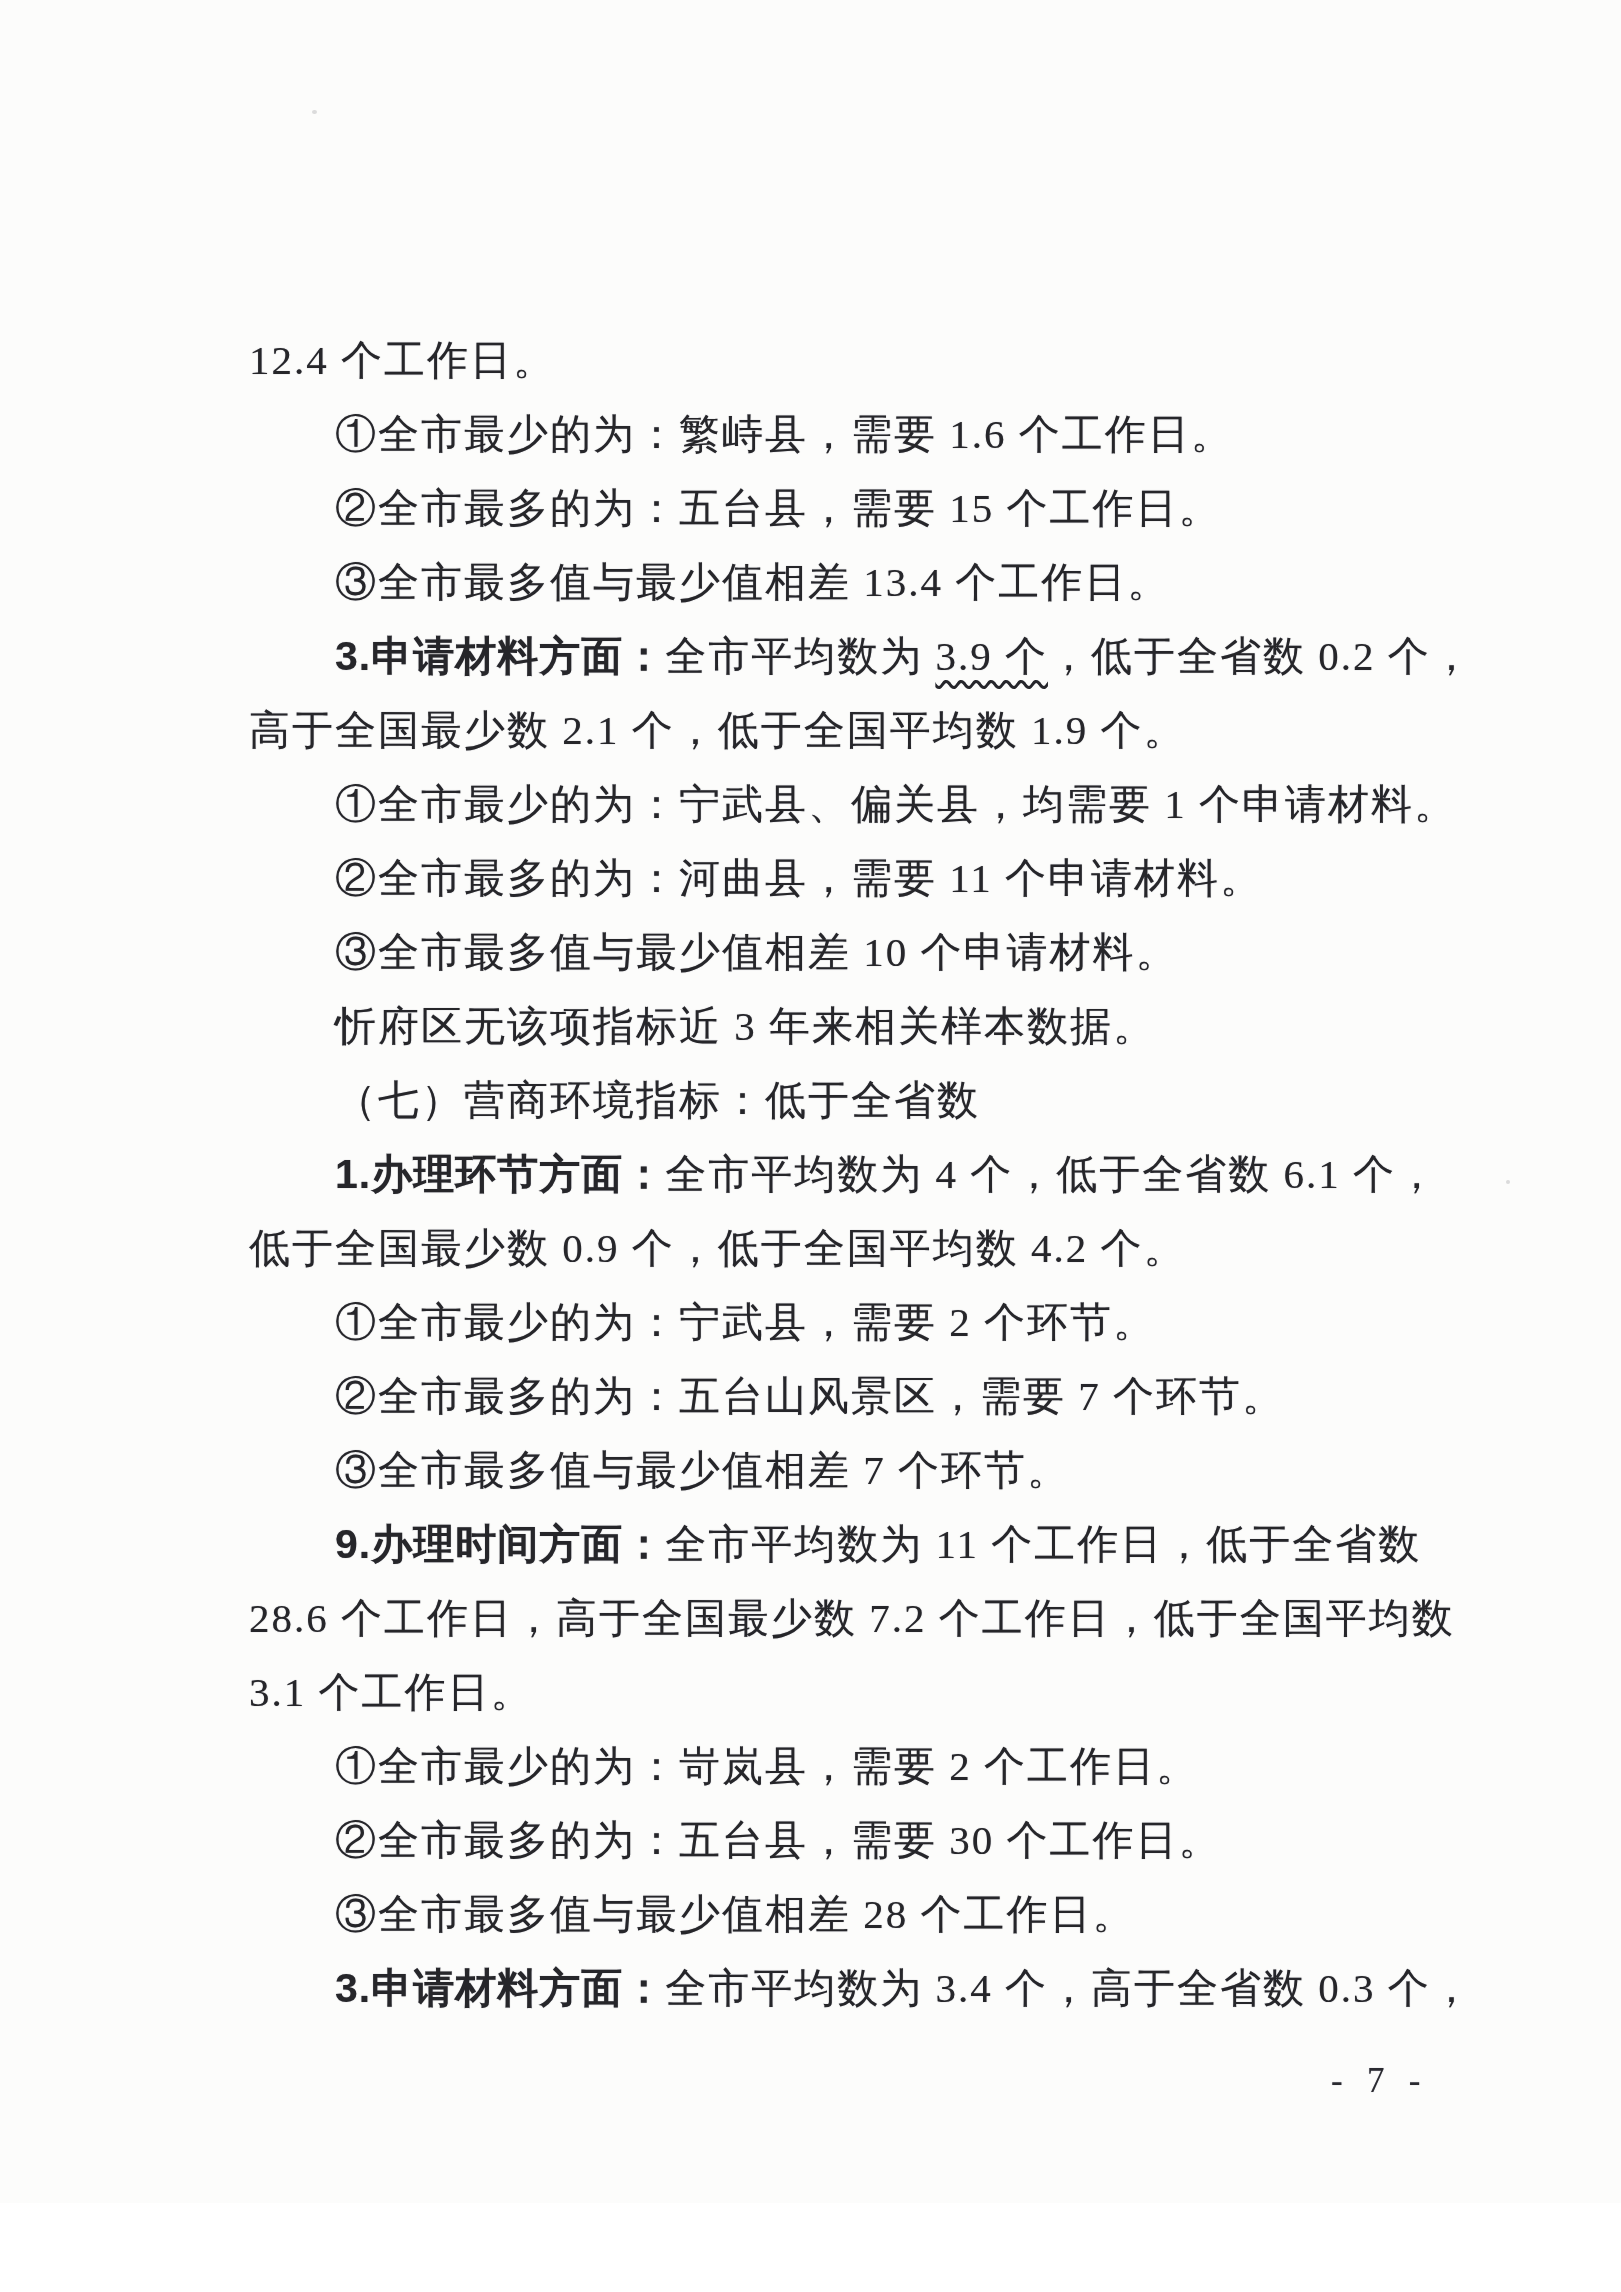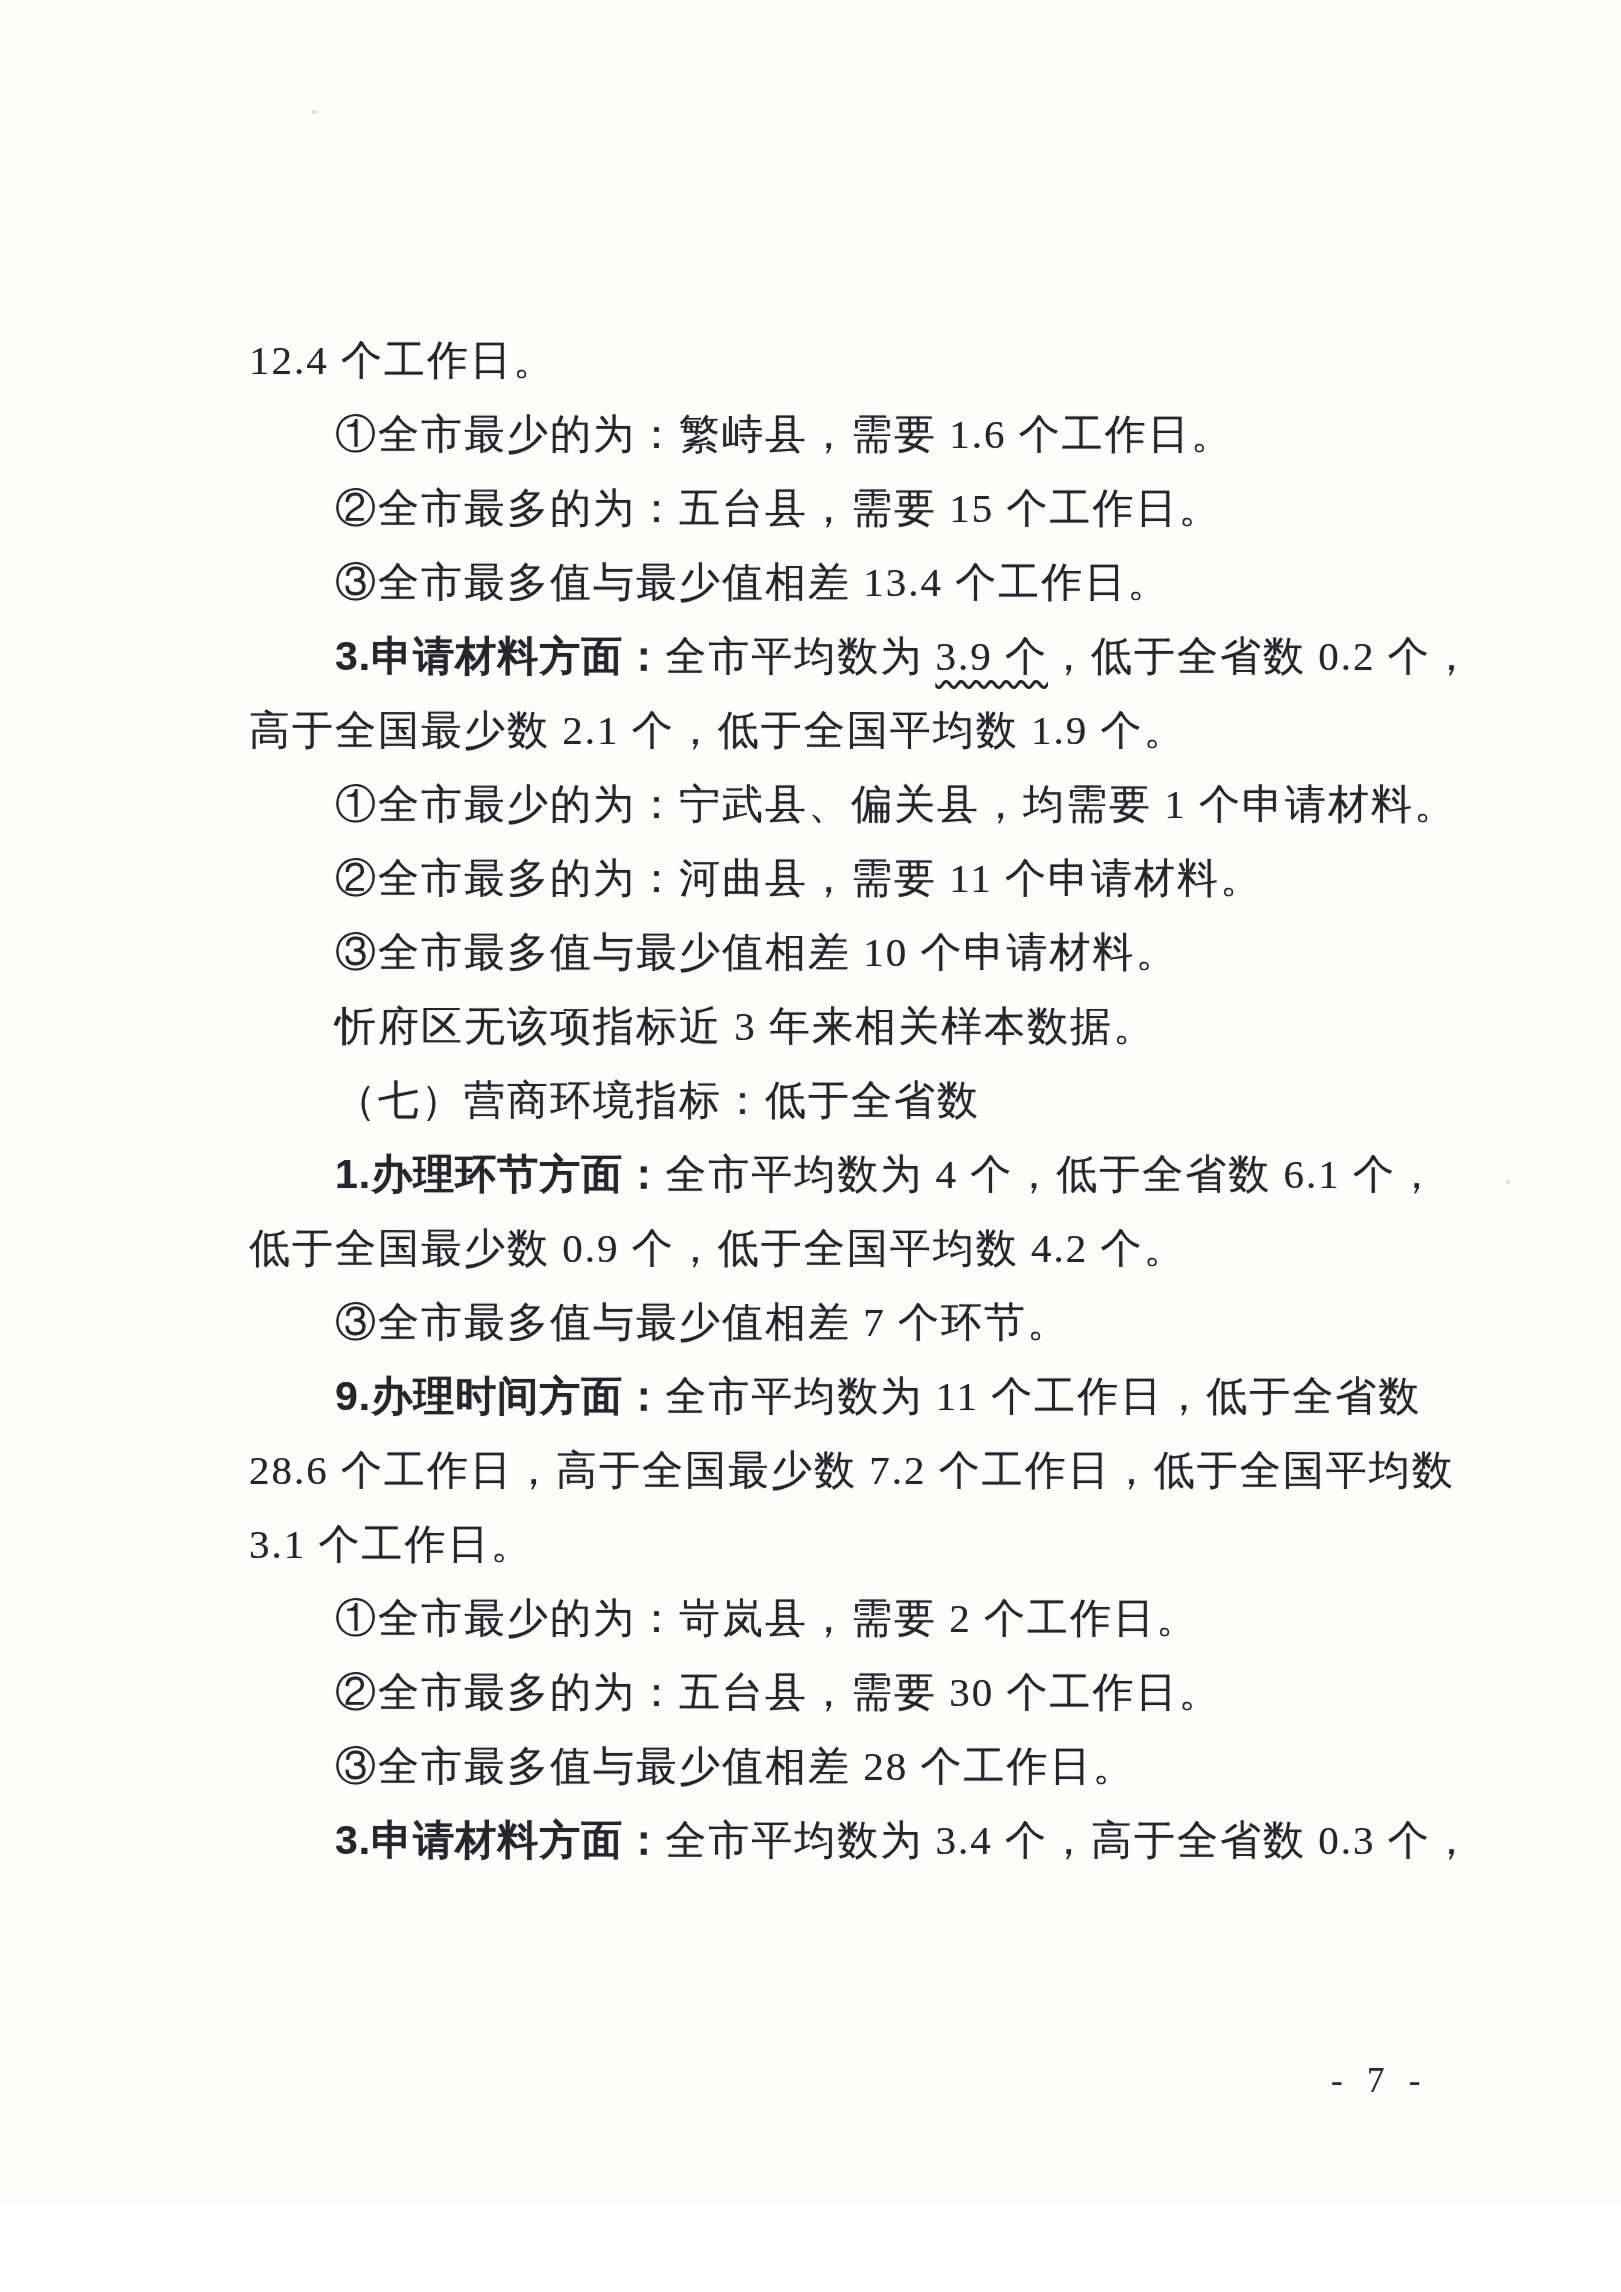--- a/index.html
+++ b/index.html
@@ -64,20 +64,22 @@
     <div class="line ind"><span>③全市最多值与最少值相差 13.4 个工作日。</span></div>
     <div class="line ind"><span class="b">3.申请材料方面：</span><span>全市平均数为 </span><span class="wavy">3.9 个</span><span>，低于全省数 0.2 个，</span></div>
     <div class="line"><span>高于全国最少数 2.1 个，低于全国平均数 1.9 个。</span></div>
     <div class="line ind"><span>①全市最少的为：宁武县、偏关县，均需要 1 个申请材料。</span></div>
     <div class="line ind"><span>②全市最多的为：河曲县，需要 11 个申请材料。</span></div>
     <div class="line ind"><span>③全市最多值与最少值相差 10 个申请材料。</span></div>
     <div class="line ind"><span>忻府区无该项指标近 3 年来相关样本数据。</span></div>
     <div class="line ind"><span>（七）营商环境指标：低于全省数</span></div>
     <div class="line ind"><span class="b">1.办理环节方面：</span><span>全市平均数为 4 个，低于全省数 6.1 个，</span></div>
     <div class="line"><span>低于全国最少数 0.9 个，低于全国平均数 4.2 个。</span></div>
+    <div class="line ind"><span>①全市最少的为：宁武县，需要 2 个环节。</span></div>
+    <div class="line ind"><span>②全市最多的为：五台山风景区，需要 7 个环节。</span></div>
     <div class="line ind"><span>③全市最多值与最少值相差 7 个环节。</span></div>
     <div class="line ind"><span class="b">9.办理时间方面：</span><span>全市平均数为 11 个工作日，低于全省数</span></div>
     <div class="line"><span>28.6 个工作日，高于全国最少数 7.2 个工作日，低于全国平均数</span></div>
     <div class="line"><span>3.1 个工作日。</span></div>
     <div class="line ind"><span>①全市最少的为：岢岚县，需要 2 个工作日。</span></div>
     <div class="line ind"><span>②全市最多的为：五台县，需要 30 个工作日。</span></div>
     <div class="line ind"><span>③全市最多值与最少值相差 28 个工作日。</span></div>
     <div class="line ind"><span class="b">3.申请材料方面：</span><span>全市平均数为 3.4 个，高于全省数 0.3 个，</span></div>
   </div>
 

